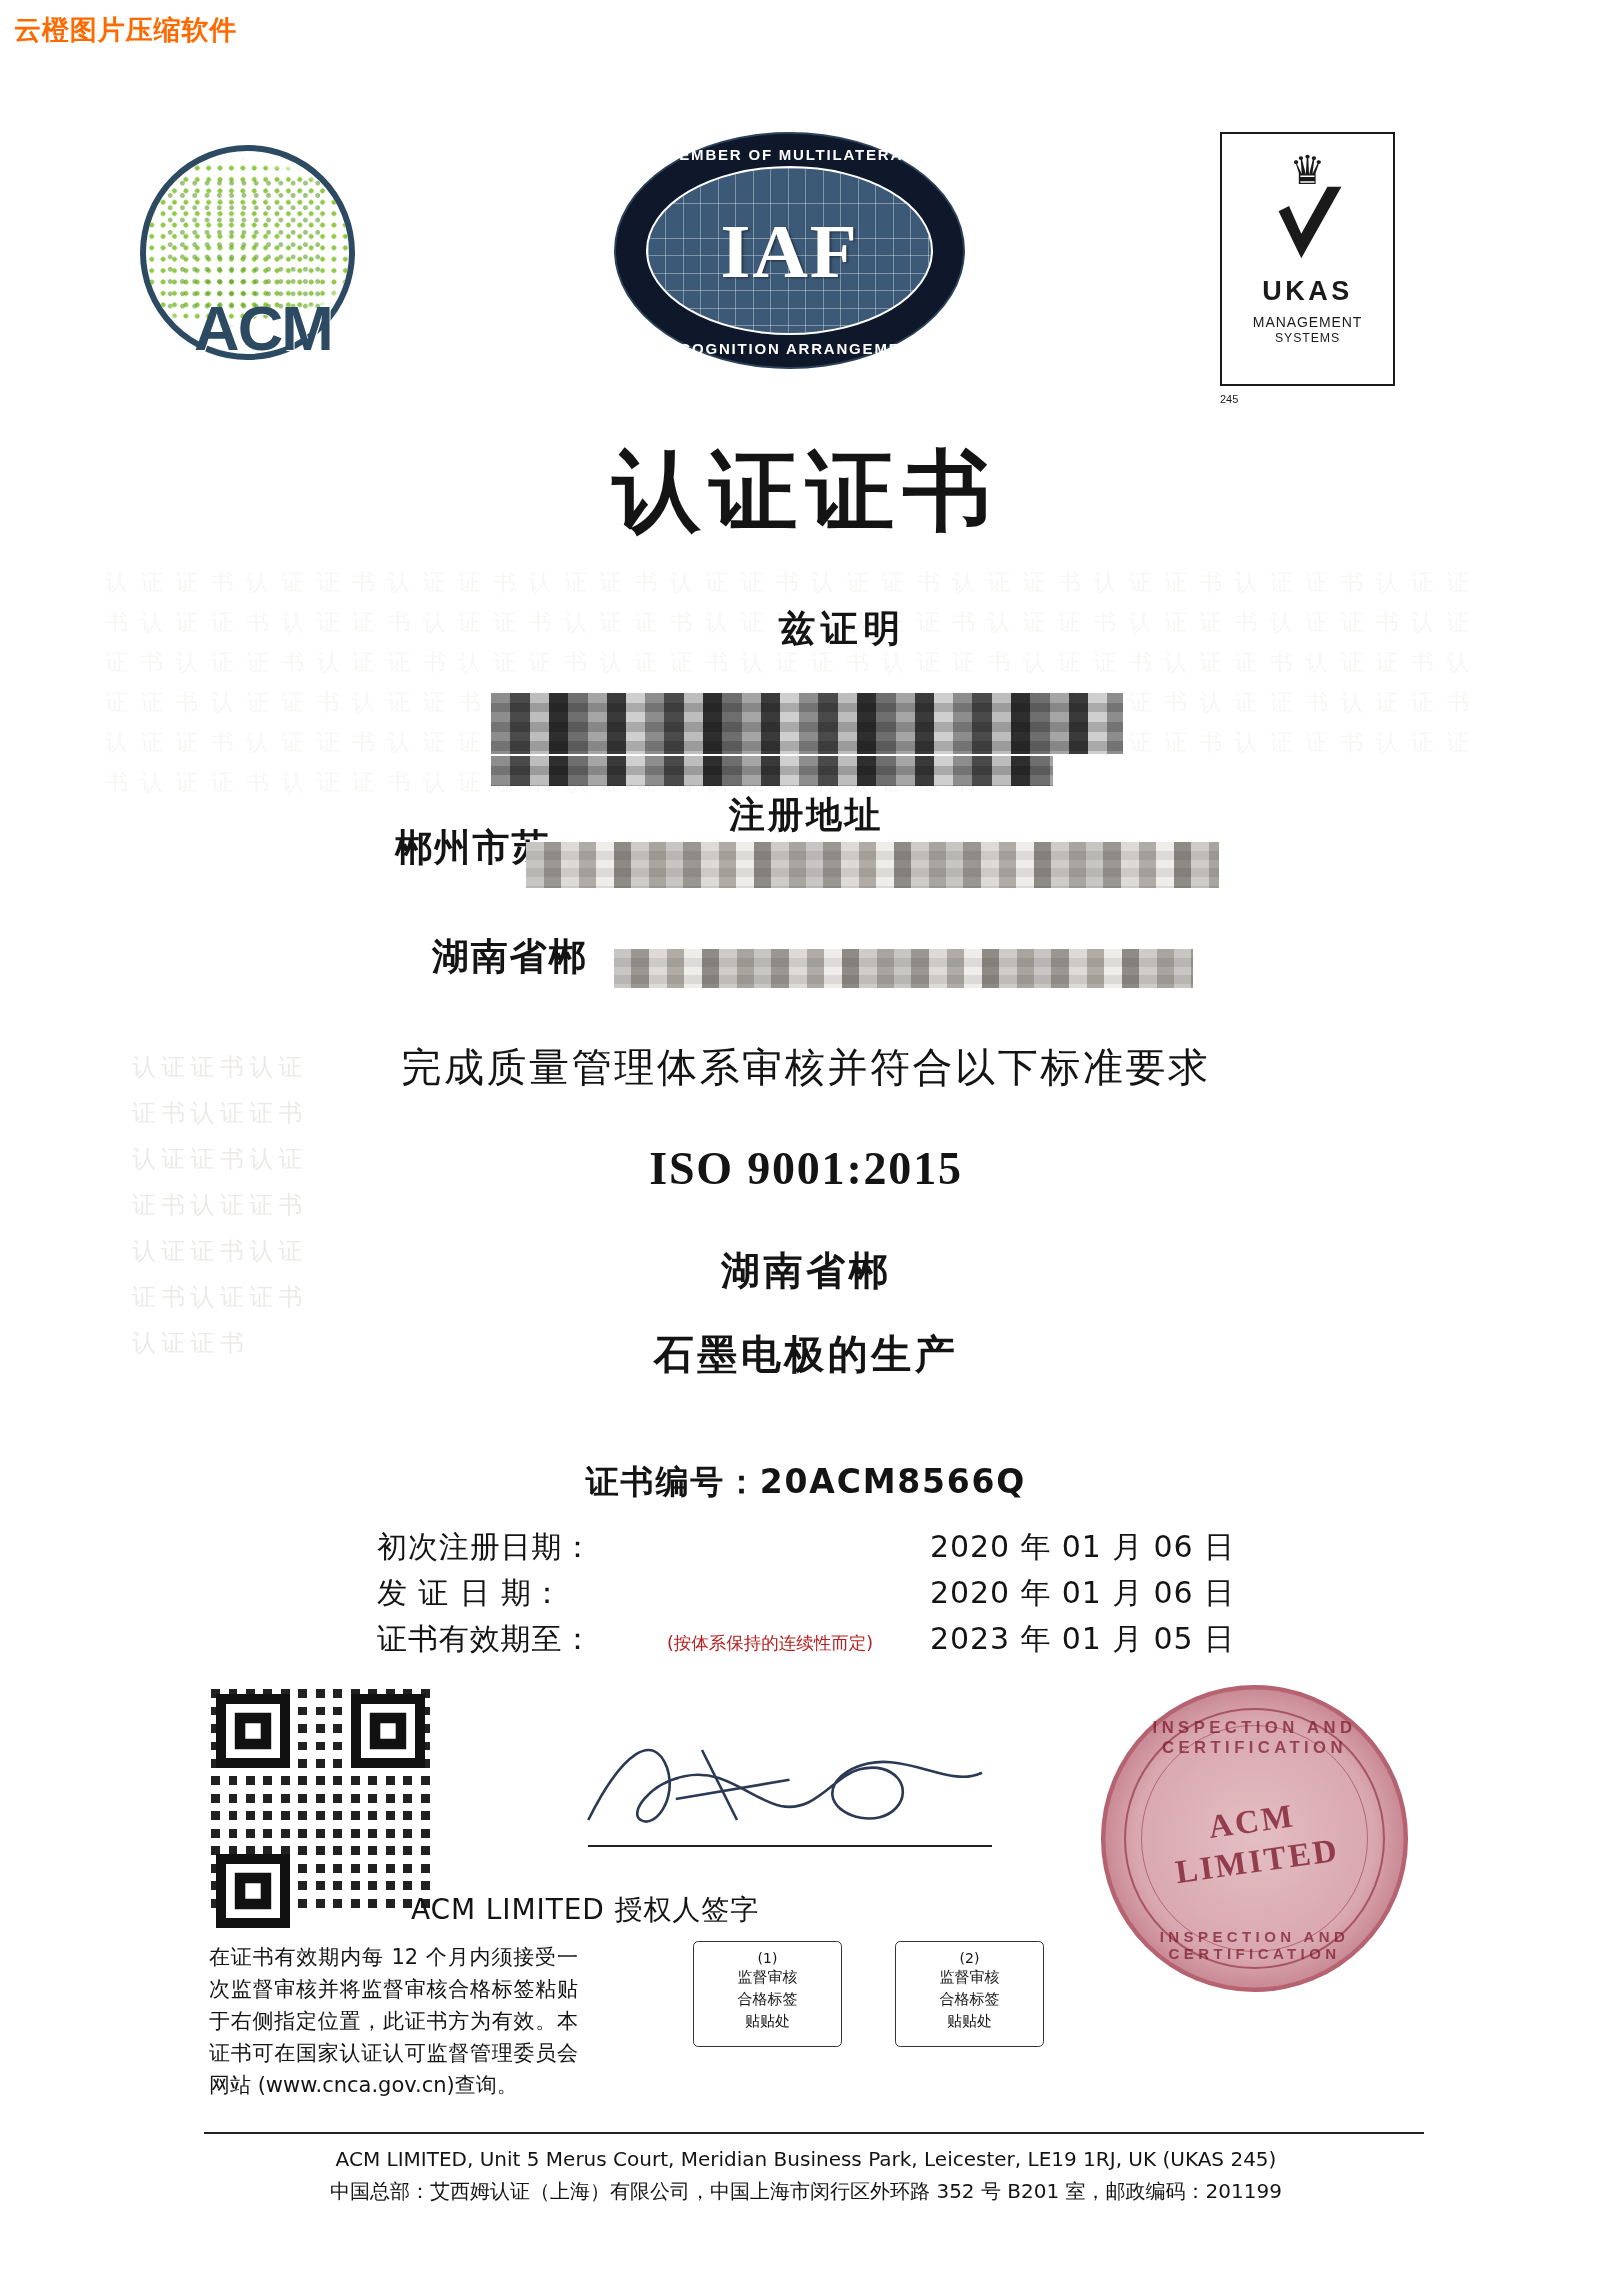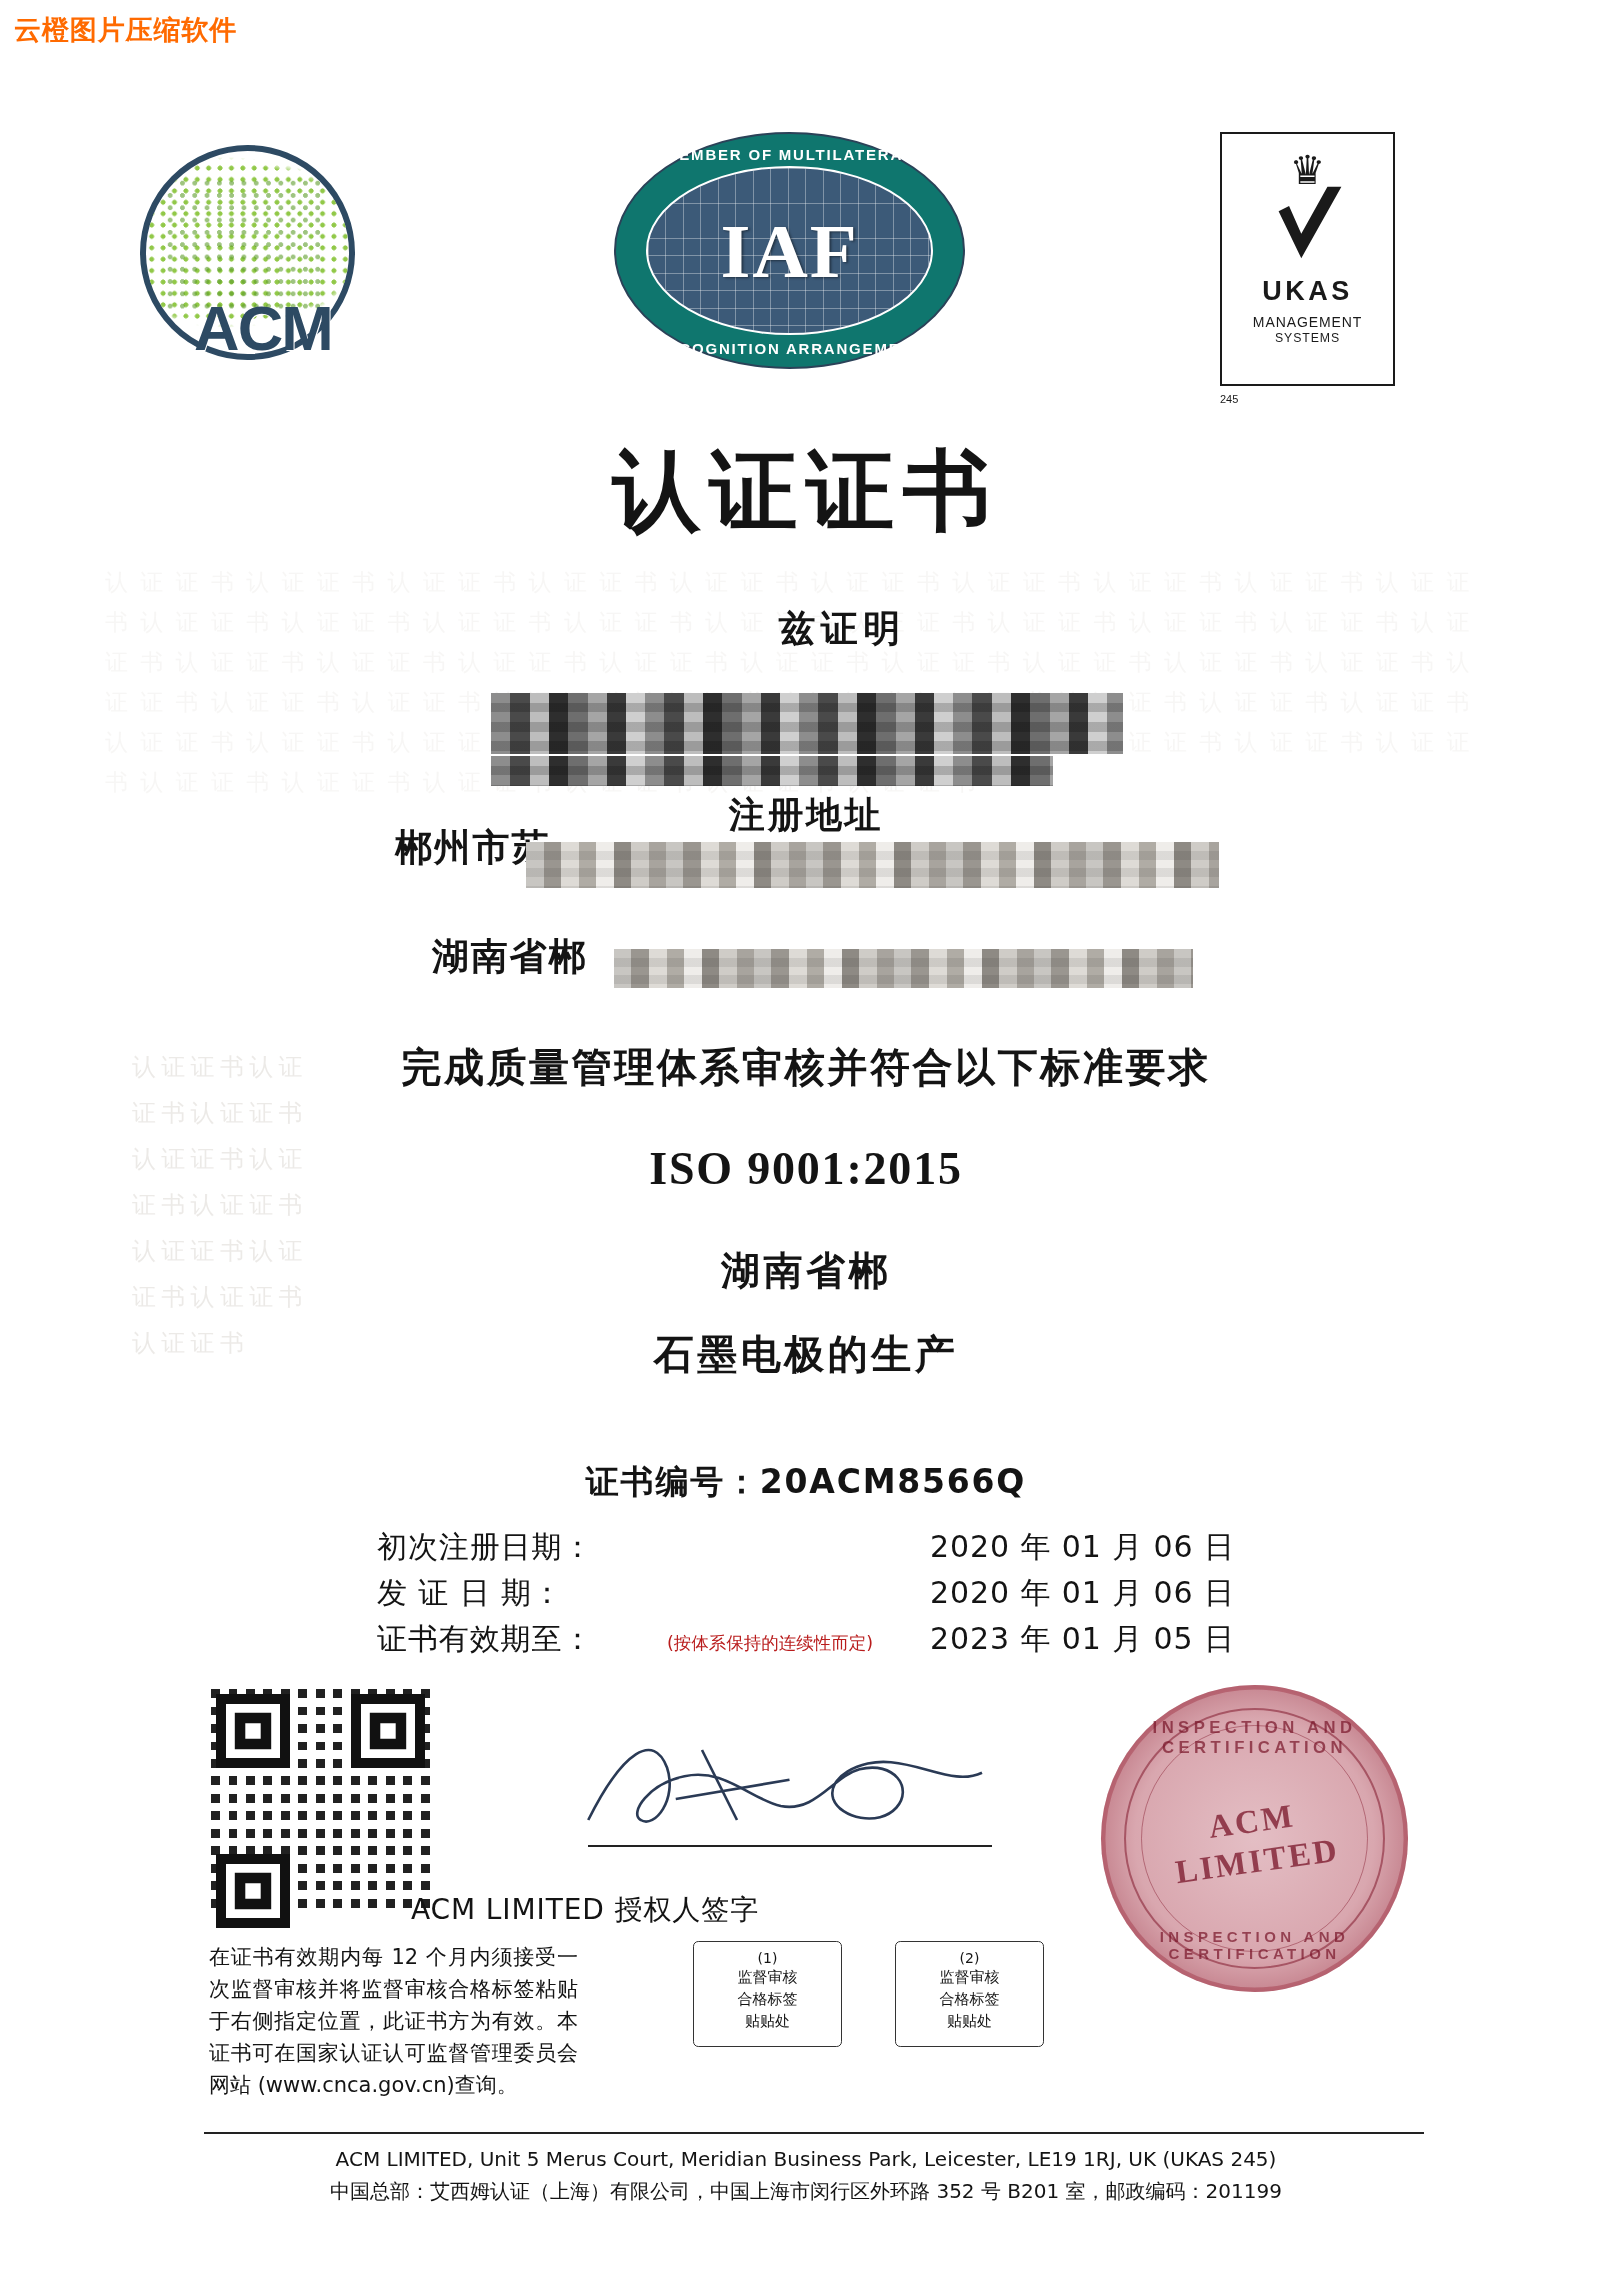--- a/index.html
+++ b/index.html
@@ -126,21 +126,21 @@
     position: absolute;
     left: 614px;
     top: 0px;
     width: 351px;
     height: 237px;
   }
   .iaf-ellipse-outer {
     position: absolute;
     inset: 0;
     border-radius: 50%;
-    background: #0f766e;
+    background: #0f172a;
     border: 2.6px solid #2b4258;
   }
   .iaf-ellipse-inner {
     position: absolute;
     left: 30px; top: 32px; right: 30px; bottom: 32px;
     border-radius: 50%;
     border: 2.6px solid #ffffff;
     background: #3c5a78;
     overflow: hidden;
   }
@@ -257,21 +257,21 @@
     left: 0;
     width: 1612px;
     text-align: center;
     font-family: "DejaVu Sans", sans-serif;
     color: #141414;
   }
 
   .zizhengming { top: 604px; font-size: 37px; letter-spacing: 5.3px; font-weight: 600; padding-left: 36px;}
   .label-addr { top: 791px; font-size: 36px; letter-spacing: 2.6px; font-weight: 600; }
   .label-other { top: 916px; font-size: 26px; letter-spacing: 1.8px; font-weight: 600; }
-  .line-standardreq { top: 1040px; font-size: 40px; letter-spacing: 2.6px; font-weight: bold; text-align: center; }
+  .line-standardreq { top: 1040px; font-size: 40px; letter-spacing: 2.6px; font-weight: normal; text-align: center; }
   .line-iso { top: 1142px; font-size: 46px; letter-spacing: 1.8px; font-weight: bold; font-family: "Liberation Serif", serif; }
   .line-scopelabel { top: 1244px; font-size: 39px; letter-spacing: 3.5px; font-weight: bold; }
   .line-scope { top: 1327px; font-size: 40px; letter-spacing: 3.5px; font-weight: bold; }
   .line-certno { top: 1460px; font-size: 33px; letter-spacing: 1.8px; font-weight: 600; }
 
   
   .mosaic {
     position: absolute;
     background-image:
       repeating-linear-gradient(to right,

